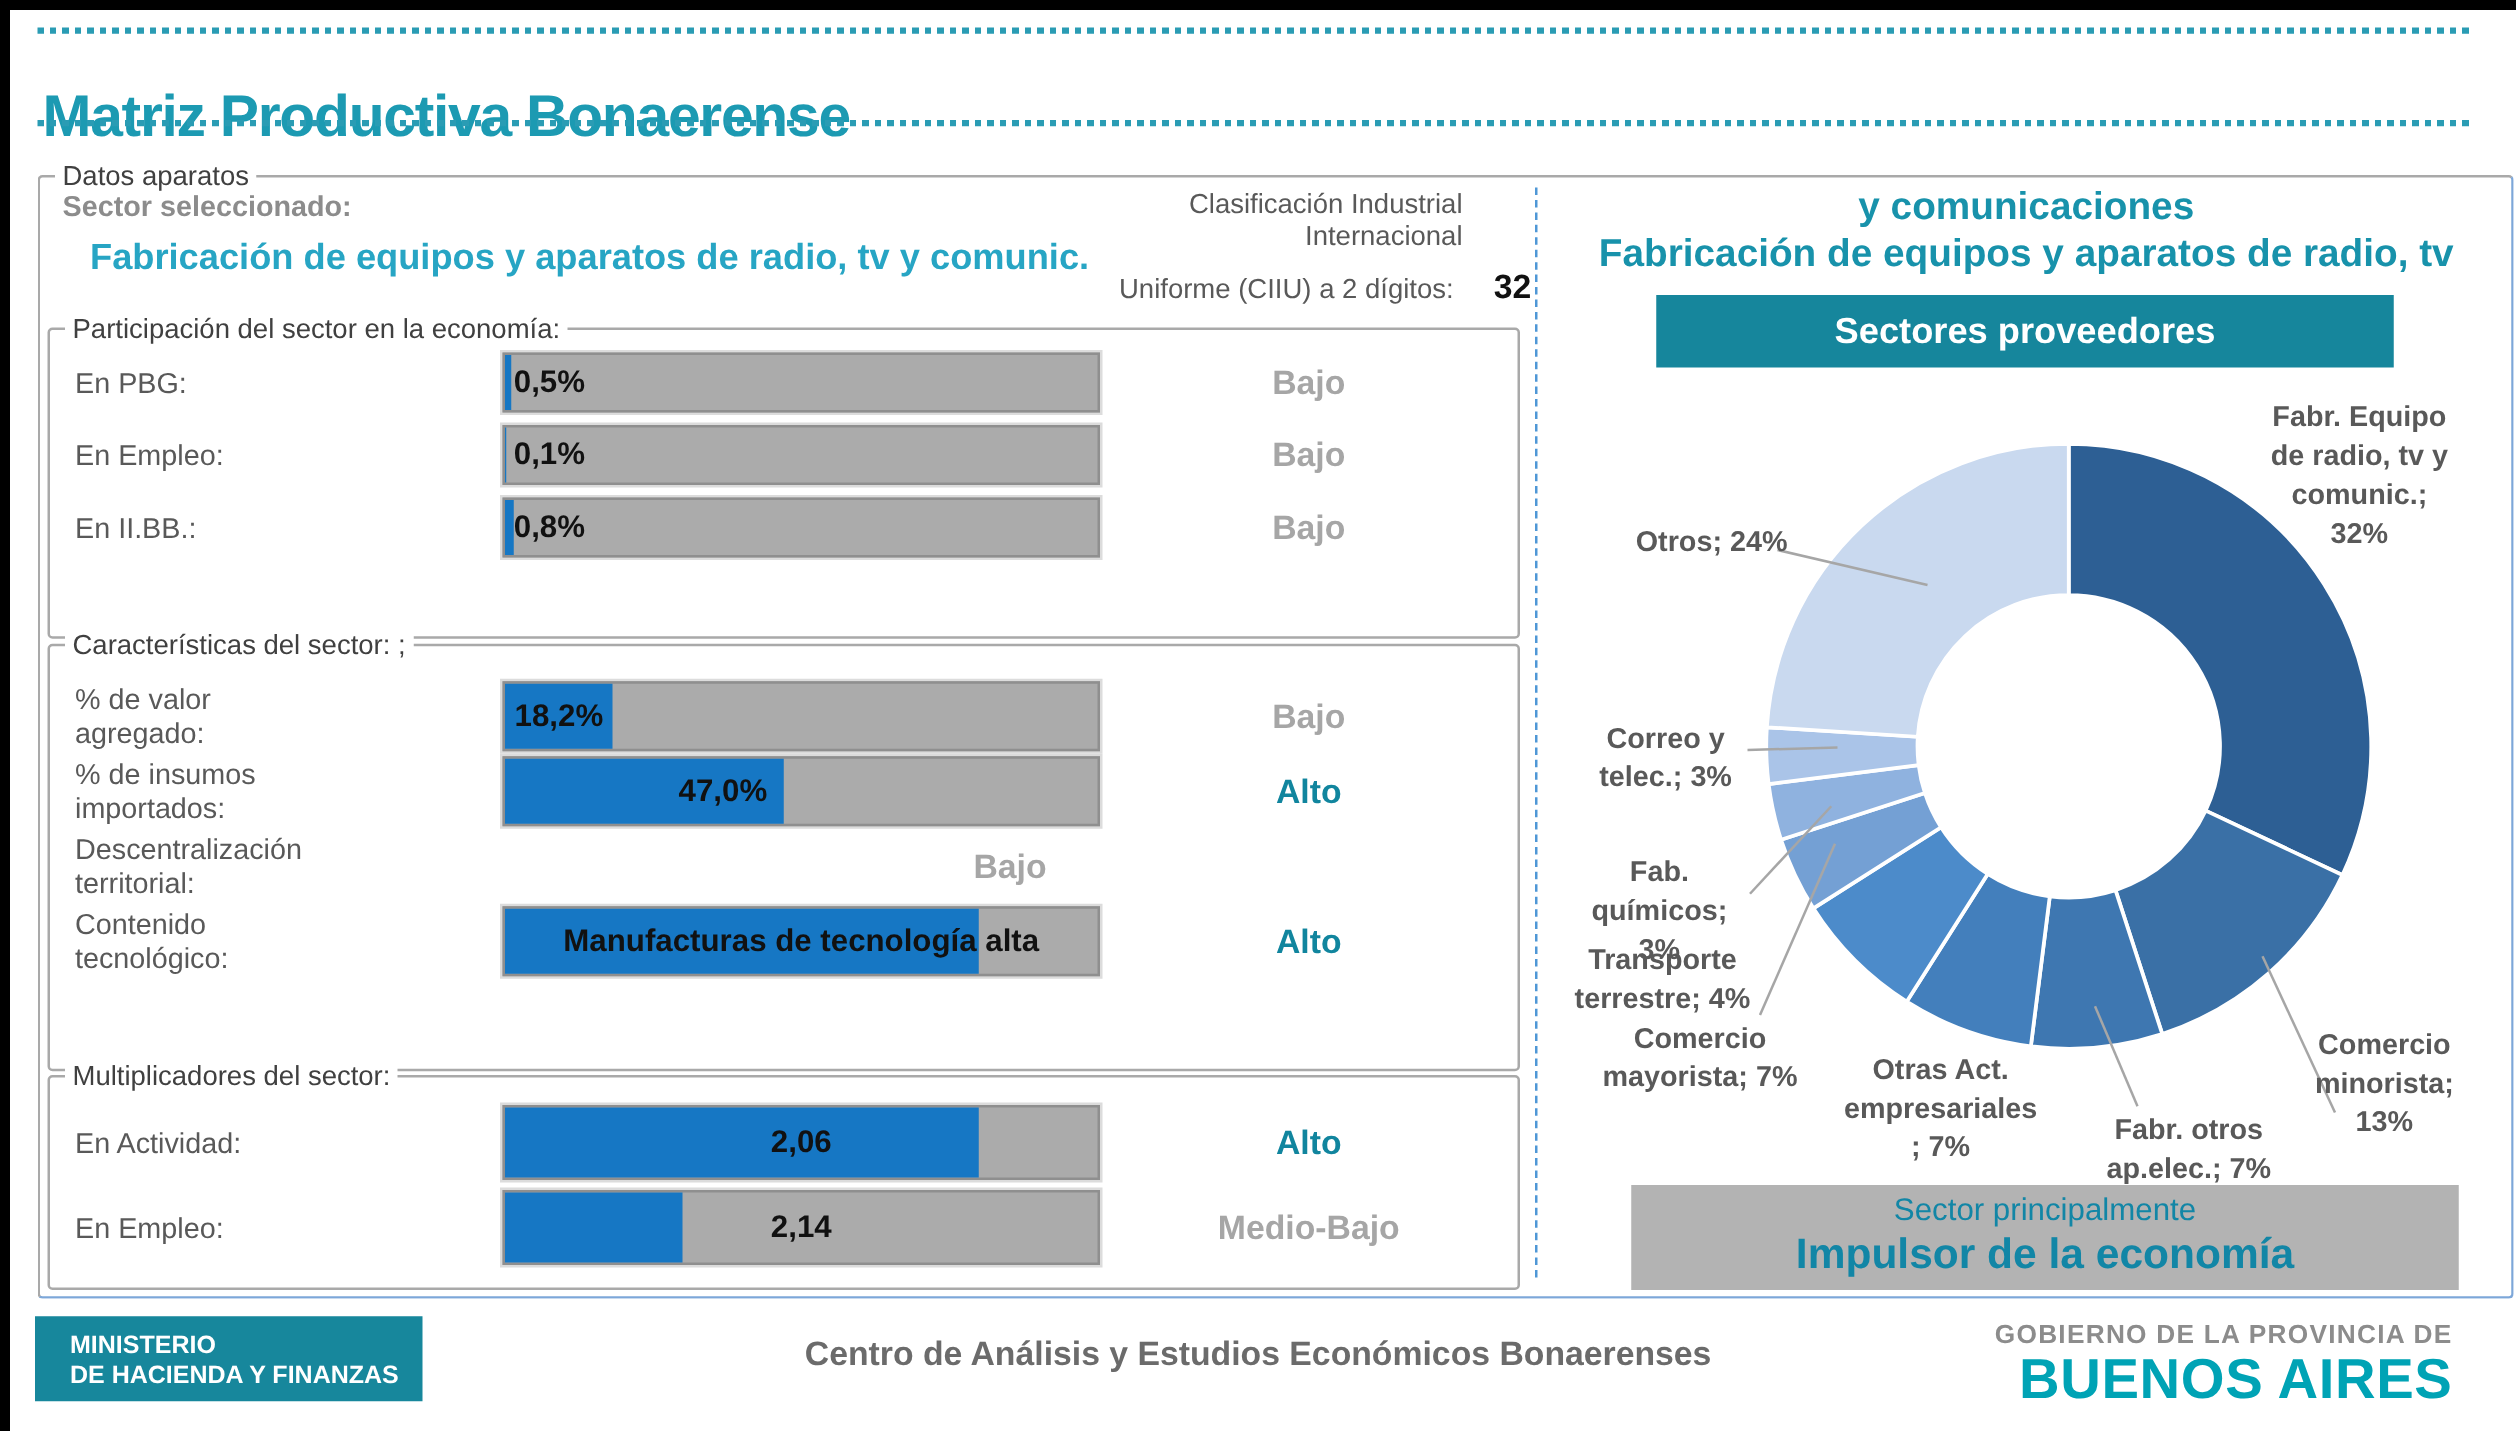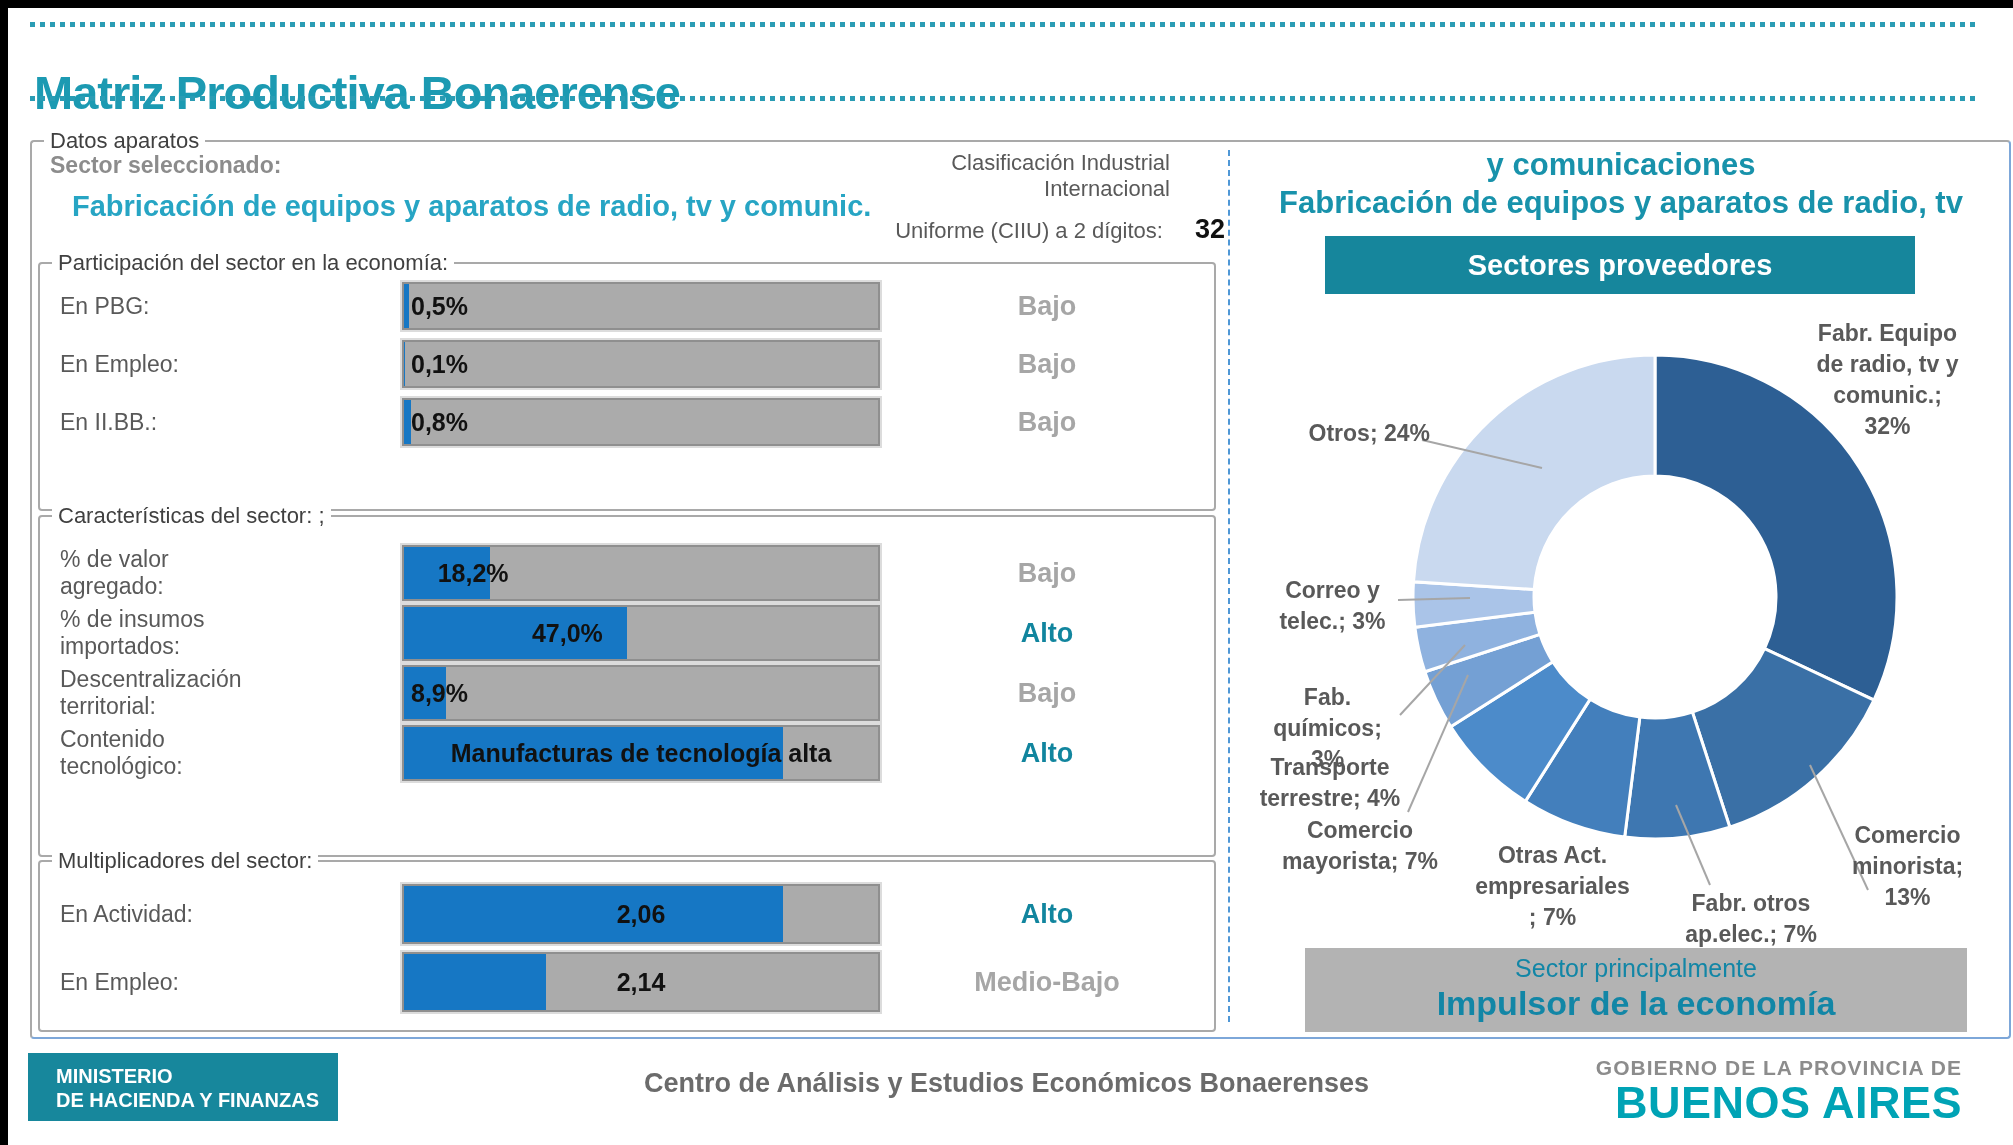--- a/index.html
+++ b/index.html
@@ -31,21 +31,21 @@
   .rows{position:absolute;left:0;top:0;right:0;}
   .bar-row{display:flex;align-items:center;padding-left:20px;}
   .bar-label{width:342px;font-size:23px;line-height:27px;color:#595959;white-space:pre-line;}
   .bar-track{position:relative;width:478px;height:100%;background:#ababab;
     border:2px solid #8f8f8f;box-shadow:0 0 0 2px #dcdcdc;box-sizing:border-box;}
   .bar-fill{position:absolute;left:0;top:0;bottom:0;background:#1677c4;}
   .bar-value{position:absolute;top:50%;transform:translateY(-50%);
     font-size:25px;font-weight:bold;color:#111;white-space:nowrap;}
   .v-start{left:7px;}
   .v-fill-center{text-align:center;}
-  .v-fill-end{text-align:right;padding-right:24px;box-sizing:border-box;}
+  .v-fill-end{text-align:right;padding-right:13px;box-sizing:border-box;}
   .v-track-center{left:0;right:0;text-align:center;}
   .bar-rating{flex:1;text-align:center;font-size:27px;font-weight:bold;}
   .rating-low{color:#a6a6a6;}
   .rating-high{color:#11859e;}
   
   .vsep{left:1228px;top:150px;height:872px;width:0;border-left:2px dashed #4f97d6;}
   
   .chart-panel{left:1240px;top:140px;width:762px;height:895px;}
   .chart-title{position:absolute;left:0;top:6px;width:100%;text-align:center;
     font-size:31px;line-height:38px;font-weight:bold;color:#1892ab;}
@@ -120,40 +120,36 @@
     </div>
 </div>
 <div class="abs groupbox" style="left:38px;top:515px;width:1174px;height:338px;">
   <span class="legend">Características del sector: ;</span>
   <div class="rows" style="padding-top: 28px;">
       <div class="bar-row" style="height: 56px; margin-bottom: 4px;">
         <div class="bar-label">% de valor
 agregado:</div>
         <div class="bar-track">
           <div class="bar-fill" style="width: 18.2%; background: rgb(22, 119, 196);"></div>
-          <div class="bar-value v-fill-center" style="left: 0px; width: 18.2%; padding-left: 26px;">18,2%</div>
+          <div class="bar-value v-fill-center" style="left: 0px; width: 18.2%;">18,2%</div>
         </div>
         <div class="bar-rating rating-low">Bajo</div>
       </div>
       <div class="bar-row" style="height: 56px; margin-bottom: 4px;">
         <div class="bar-label">% de insumos
 importados:</div>
         <div class="bar-track">
           <div class="bar-fill" style="width: 47%; background: rgb(22, 119, 196);"></div>
           <div class="bar-value v-fill-end" style="left: 0px; width: 47%;">47,0%</div>
         </div>
         <div class="bar-rating rating-high">Alto</div>
       </div>
       <div class="bar-row" style="height: 56px; margin-bottom: 4px;">
         <div class="bar-label">Descentralización
 territorial:</div>
-        <div class="bar-track">
-          <div class="bar-fill" style="width: 8.9%; background: rgb(22, 119, 196);"></div>
-          <div class="bar-value v-start">8,9%</div>
-        </div>
         <div class="bar-rating rating-low">Bajo</div>
       </div>
       <div class="bar-row" style="height: 56px; margin-bottom: 4px;">
         <div class="bar-label">Contenido
 tecnológico:</div>
         <div class="bar-track">
           <div class="bar-fill" style="width: 80%; background: rgb(22, 119, 196);"></div>
           <div class="bar-value v-track-center">Manufacturas de tecnología alta</div>
         </div>
         <div class="bar-rating rating-high">Alto</div>

